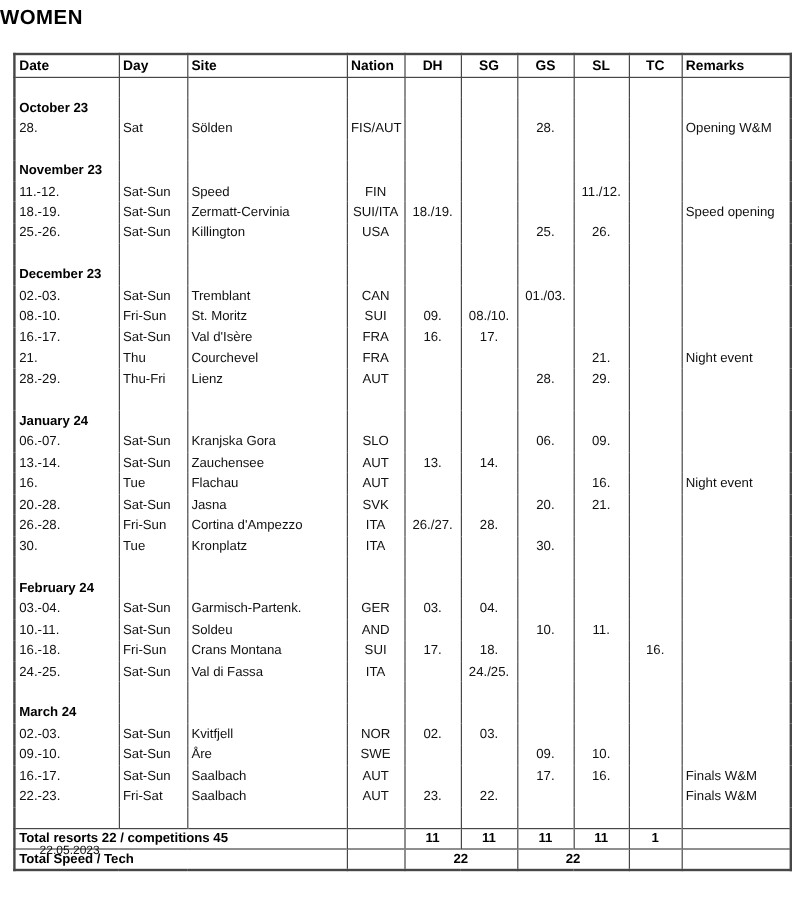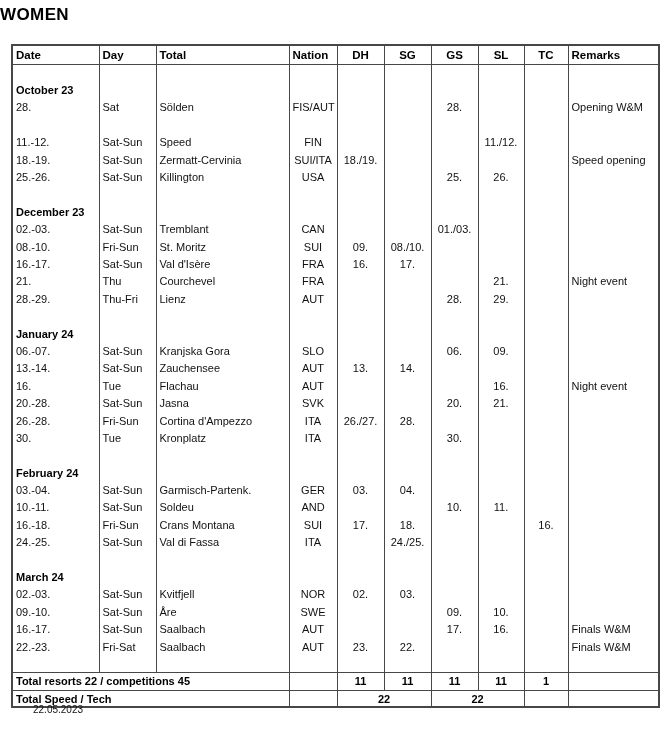--- a/index.html
+++ b/index.html
@@ -92,21 +92,21 @@
         <col class="c-sg">
         <col class="c-gs">
         <col class="c-sl">
       <col class="c-tc">
         <col class="c-remarks">
     </colgroup>
     <thead>
       <tr id="header-row">
           <th>Date</th>
           <th>Day</th>
-          <th>Total</th>
+          <th>Site</th>
           <th>Nation</th>
           <th class="center">DH</th>
           <th class="center">SG</th>
           <th class="center">GS</th>
           <th class="center">SL</th>
           <th class="center">TC</th>
           <th>Remarks</th>
         </tr>
     </thead>
     <tbody id="table-body">
@@ -151,20 +151,32 @@
           <td></td>
           <td></td>
           <td></td>
           <td></td>
           <td></td>
           <td></td>
           <td></td>
           <td></td>
           <td></td>
         </tr>
+        <tr class="month-row">
+          <td class="month">November 23</td>
+          <td></td>
+          <td></td>
+          <td></td>
+          <td></td>
+          <td></td>
+          <td></td>
+          <td></td>
+          <td></td>
+          <td></td>
+        </tr>
         <tr class="event-row">
           <td>11.-12.</td>
           <td>Sat-Sun</td>
           <td>Speed</td>
           <td class="center">FIN</td>
           <td class="center"></td>
           <td class="center"></td>
           <td class="center"></td>
           <td class="center">11./12.</td>
           <td class="center"></td>

